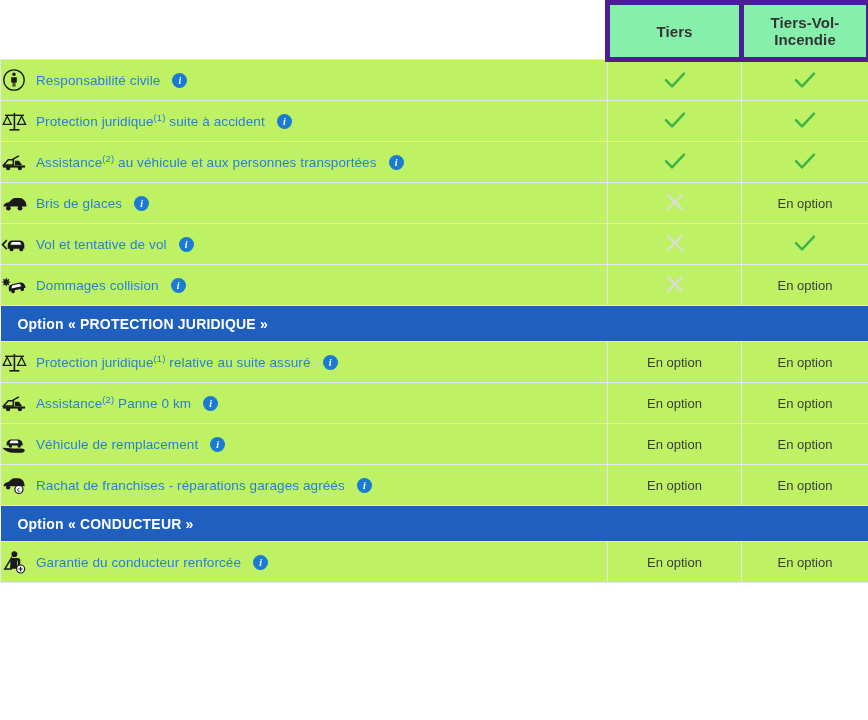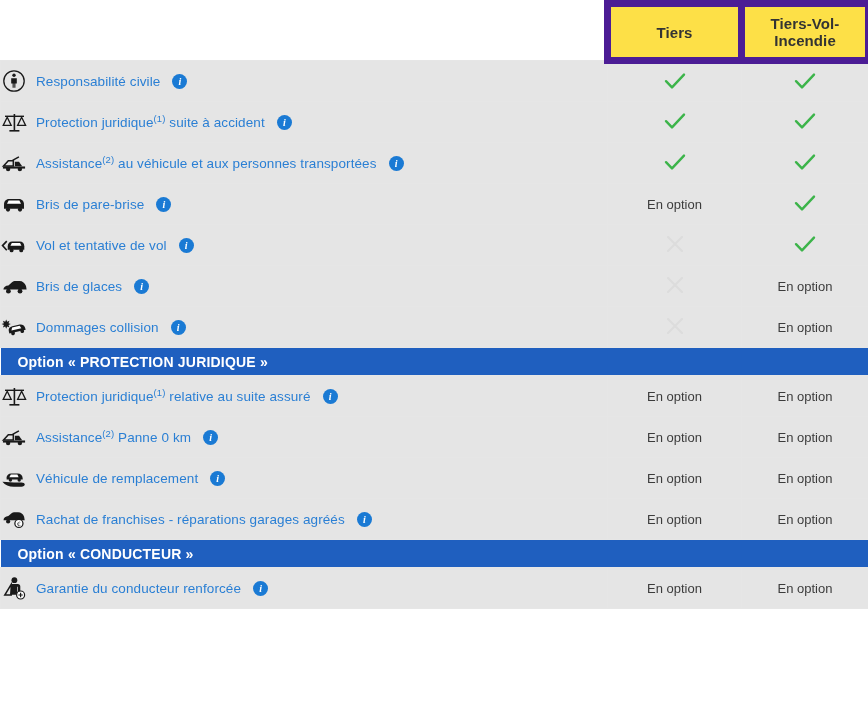--- a/index.html
+++ b/index.html
@@ -34,31 +34,31 @@
     font-weight: bold;
     color: #333333;
     text-align: center;
     vertical-align: middle;
   }
   th.header-blank {
     border: none;
     background: #ffffff;
   }
   th.header-plan {
-    border: 7px solid #4c1d95;
-    background: #fde047;
+    border: 5px solid #4c1d95;
+    background: #86efac;
     letter-spacing: .1px;
   }
 
   
   tr.feature-row td {
     height: 41px;
     padding: 0;
     border: 1px solid #e6e6e6;
-    background: #e5e5e5;
+    background: #bef264;
     vertical-align: middle;
   }
   td.feature-label {
     border-left: 1px solid #e6e6e6;
     padding-left: 14px;
   }
   td.value-cell {
     text-align: center;
     font-size: 13px;
     color: #3c3c3c;
@@ -108,21 +108,21 @@
     font-family: "Liberation Serif", serif;
     cursor: pointer;
   }
 
   
   .check-mark   { display: inline-block; }
   .cross-mark   { display: inline-block; }
 
   
   tr.section-row td {
-    height: 28px;
+    height: 36px;
     padding: 0 0 0 17px;
     background: #1f5fbf;
     border: none;
     color: #ffffff;
     font-size: 14px;
     font-weight: bold;
     vertical-align: middle;
     letter-spacing: .2px;
   }
 </style>
@@ -209,34 +209,33 @@
           </svg></td>
         <td class="value-cell"><svg width="22" height="18" viewBox="0 0 22 18" class="check-mark">
             <path d="M2 9.2 L8 15.4 L20 2.6" fill="none" stroke="#3cb44a" stroke-width="2.4" stroke-linecap="round" stroke-linejoin="round"></path>
           </svg></td>
       </tr>
       <tr class="feature-row">
         <td class="feature-label">
           <div class="label-inner">
             <span class="feat-icon">
               <svg width="26" height="18" viewBox="0 0 26 18">
-                <path d="M3 9.4 C3 6.4 5 4 8 4h10c3 0 5 2.4 5 5.4v4.4H3z" fill="#1a1a1a"></path>
-                <path d="M7.6 5.6h10.8l1.6 3.2H6z" fill="#ffffff"></path>
-                <circle cx="7" cy="14.6" r="2.1" fill="#1a1a1a"></circle>
-                <circle cx="19" cy="14.6" r="2.1" fill="#1a1a1a"></circle>
-              </svg>
-            </span>
-            <span class="feat-text"><span>Bris de pare-brise</span></span>
-            <span class="info-icon">i</span>
-          </div>
-        </td>
-        <td class="value-cell"><span>En option</span></td>
-        <td class="value-cell"><svg width="22" height="18" viewBox="0 0 22 18" class="check-mark">
-            <path d="M2 9.2 L8 15.4 L20 2.6" fill="none" stroke="#3cb44a" stroke-width="2.4" stroke-linecap="round" stroke-linejoin="round"></path>
-          </svg></td>
+                <path d="M2.4 12.6 C2.4 10 4.6 8.6 7.4 8.4l3.6-3.2c1-.9 2-1.2 3.6-1.2h4c2.8 0 5.4 2 6.4 5l.6 3.6z" fill="#1a1a1a"></path>
+                <circle cx="7.4" cy="14.2" r="2.4" fill="#1a1a1a"></circle>
+                <circle cx="19" cy="14.2" r="2.4" fill="#1a1a1a"></circle>
+              </svg>
+            </span>
+            <span class="feat-text"><span>Bris de glaces</span></span>
+            <span class="info-icon">i</span>
+          </div>
+        </td>
+        <td class="value-cell"><svg width="20" height="20" viewBox="0 0 20 20" class="cross-mark">
+            <path d="M3 3 L17 17 M17 3 L3 17" fill="none" stroke="#dcdcdc" stroke-width="2.2" stroke-linecap="round"></path>
+          </svg></td>
+        <td class="value-cell"><span>En option</span></td>
       </tr>
       <tr class="feature-row">
         <td class="feature-label">
           <div class="label-inner">
             <span class="feat-icon">
               <svg width="27" height="18" viewBox="0 0 27 18">
                 <path d="M7 10.2 C7 7.4 9 5.4 11.6 5.4h8c2.6 0 4.6 2 4.6 4.8v3.8H7z" fill="#1a1a1a"></path>
                 <path d="M11.2 6.8h8.6l1.4 3H9.8z" fill="#ffffff"></path>
                 <circle cx="11" cy="14.6" r="2" fill="#1a1a1a"></circle>
                 <circle cx="21" cy="14.6" r="2" fill="#1a1a1a"></circle>
@@ -246,39 +245,20 @@
             <span class="feat-text"><span>Vol et tentative de vol</span></span>
             <span class="info-icon">i</span>
           </div>
         </td>
         <td class="value-cell"><svg width="20" height="20" viewBox="0 0 20 20" class="cross-mark">
             <path d="M3 3 L17 17 M17 3 L3 17" fill="none" stroke="#dcdcdc" stroke-width="2.2" stroke-linecap="round"></path>
           </svg></td>
         <td class="value-cell"><svg width="22" height="18" viewBox="0 0 22 18" class="check-mark">
             <path d="M2 9.2 L8 15.4 L20 2.6" fill="none" stroke="#3cb44a" stroke-width="2.4" stroke-linecap="round" stroke-linejoin="round"></path>
           </svg></td>
-      </tr>
-      <tr class="feature-row">
-        <td class="feature-label">
-          <div class="label-inner">
-            <span class="feat-icon">
-              <svg width="26" height="18" viewBox="0 0 26 18">
-                <path d="M2.4 12.6 C2.4 10 4.6 8.6 7.4 8.4l3.6-3.2c1-.9 2-1.2 3.6-1.2h4c2.8 0 5.4 2 6.4 5l.6 3.6z" fill="#1a1a1a"></path>
-                <circle cx="7.4" cy="14.2" r="2.4" fill="#1a1a1a"></circle>
-                <circle cx="19" cy="14.2" r="2.4" fill="#1a1a1a"></circle>
-              </svg>
-            </span>
-            <span class="feat-text"><span>Bris de glaces</span></span>
-            <span class="info-icon">i</span>
-          </div>
-        </td>
-        <td class="value-cell"><svg width="20" height="20" viewBox="0 0 20 20" class="cross-mark">
-            <path d="M3 3 L17 17 M17 3 L3 17" fill="none" stroke="#dcdcdc" stroke-width="2.2" stroke-linecap="round"></path>
-          </svg></td>
-        <td class="value-cell"><span>En option</span></td>
       </tr>
       <tr class="feature-row">
         <td class="feature-label">
           <div class="label-inner">
             <span class="feat-icon">
               <svg width="27" height="20" viewBox="0 0 27 20">
                 <path d="M5.4 2.2 6.4 4.6 8.8 3.6 7.8 6 10.2 7 7.8 8 8.8 10.4 6.4 9.4 5.4 11.8 4.4 9.4 2 10.4 3 8 0.6 7 3 6 2 3.6 4.4 4.6z" fill="#1a1a1a"></path>
                 <g transform="rotate(-13 16 12)">
                   <path d="M7.8 12.2 C7.8 9.8 9.8 8.4 12.4 8.4h8c2.4 0 4.4 1.8 4.6 4.2l.2 2.4H7.8z" fill="#1a1a1a"></path>
                   <path d="M12 9.6h8l1.2 2.8H10.6z" fill="#ffffff"></path>

